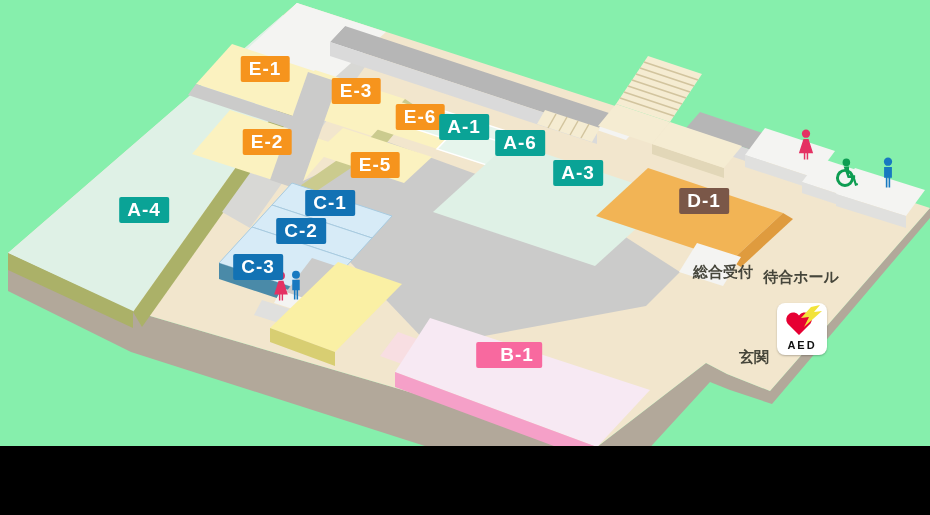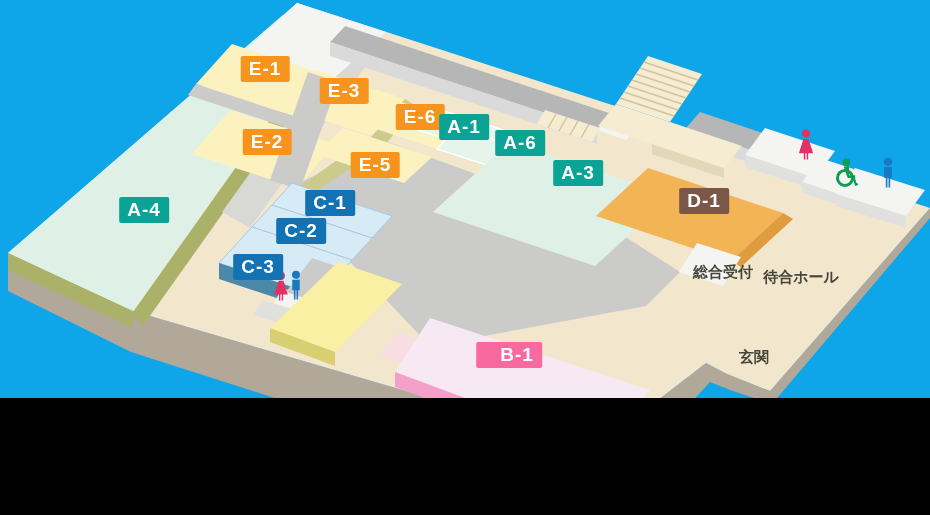--- a/index.html
+++ b/index.html
@@ -1,16 +1,16 @@
 <!DOCTYPE html>
 <html><head>
 <meta charset="utf-8">
 <style>
   html,body{margin:0;padding:0;background:#000;}
-  #stage{position:relative;width:930px;height:398px;background:#0ea5e9;overflow:hidden;
+  #stage{position:relative;width:930px;height:446px;background:#86efac;overflow:hidden;
          font-family:"Liberation Sans","DejaVu Sans",sans-serif;}
   #mapsvg{position:absolute;left:0;top:0;}
   .chip{position:absolute;transform:translate(-50%,-50%);color:#fff;font-weight:bold;
         font-size:19px;line-height:1;padding:3px 8px 4px 8px;border-radius:2px;
         letter-spacing:1px;white-space:nowrap;}
   .jp{position:absolute;transform:translate(-50%,-50%);font-size:15px;font-weight:bold;
       color:#45453a;white-space:nowrap;}
   .aed-box{position:absolute;left:777px;top:303px;width:50px;height:52px;background:#fff;
            border-radius:8px;box-shadow:0 1px 2px rgba(0,0,0,.25);text-align:center;}
   .aed-box .aed-text{font-size:11px;font-weight:bold;color:#111;letter-spacing:2px;
@@ -122,31 +122,38 @@
   </defs>
 
   <use href="#person-female" x="0" y="0" transform="translate(806,159) scale(1.15)" fill="currentColor" style="color: rgb(228, 49, 99);"></use>
   <use href="#person-wheelchair" transform="translate(845,184) scale(1.35)" fill="currentColor" style="color: rgb(14, 157, 82);"></use>
   <use href="#person-male" transform="translate(888,187) scale(1.15)" fill="currentColor" style="color: rgb(23, 121, 192);"></use>
   <use href="#person-female" transform="translate(281,300) scale(1.1)" fill="currentColor" style="color: rgb(228, 49, 99);"></use>
   <use href="#person-male" transform="translate(296,299) scale(1.1)" fill="currentColor" style="color: rgb(23, 121, 192);"></use>
 </svg>
 
   <div class="chip" style="left: 265px; top: 69px; background: rgb(246, 148, 29);">E-1</div>
-  <div class="chip" style="left: 344px; top: 91px; background: rgb(246, 148, 29);">E-3</div>
+  <div class="chip" style="left: 356px; top: 91px; background: rgb(246, 148, 29);">E-3</div>
   <div class="chip" style="left: 267px; top: 142px; background: rgb(246, 148, 29);">E-2</div>
   <div class="chip" style="left: 420px; top: 117px; background: rgb(246, 148, 29);">E-6</div>
   <div class="chip" style="left: 375px; top: 165px; background: rgb(246, 148, 29);">E-5</div>
   <div class="chip" style="left: 464px; top: 127px; background: rgb(10, 163, 150);">A-1</div>
   <div class="chip" style="left: 520px; top: 143px; background: rgb(10, 163, 150);">A-6</div>
   <div class="chip" style="left: 578px; top: 173px; background: rgb(10, 163, 150);">A-3</div>
   <div class="chip" style="left: 144px; top: 210px; background: rgb(10, 163, 150);">A-4</div>
   <div class="chip" style="left: 330px; top: 203px; background: rgb(18, 114, 180);">C-1</div>
   <div class="chip" style="left: 301px; top: 231px; background: rgb(18, 114, 180);">C-2</div>
   <div class="chip" style="left: 258px; top: 267px; background: rgb(18, 114, 180);">C-3</div>
   <div class="chip" style="left: 704px; top: 201px; background: rgb(122, 87, 72);">D-1</div>
   <div class="chip" style="left: 509px; top: 355px; background: rgb(248, 105, 159); padding-left: 24px;">B-1</div>
 
   <div class="jp" style="left:723px;top:272px">総合受付</div>
   <div class="jp" style="left:801px;top:277px">待合ホール</div>
   <div class="jp" style="left:754px;top:357px">玄関</div>
 
+  <div class="aed-box">
+    <svg width="50" height="36" viewBox="0 0 50 36">
+      <path d="M22 32 L10.5 20.5 A6.8 6.8 0 0 1 22 12.5 A6.8 6.8 0 0 1 33.5 20.5 Z" style="fill: rgb(230, 0, 51);"></path>
+      <polygon points="34,4 43,2 37,9 45,8 27,24 32,14 24,15" style="fill: rgb(242, 227, 58);"></polygon>
+    </svg>
+    <div class="aed-text">AED</div>
+  </div>
 </div>
 
 </body></html>

